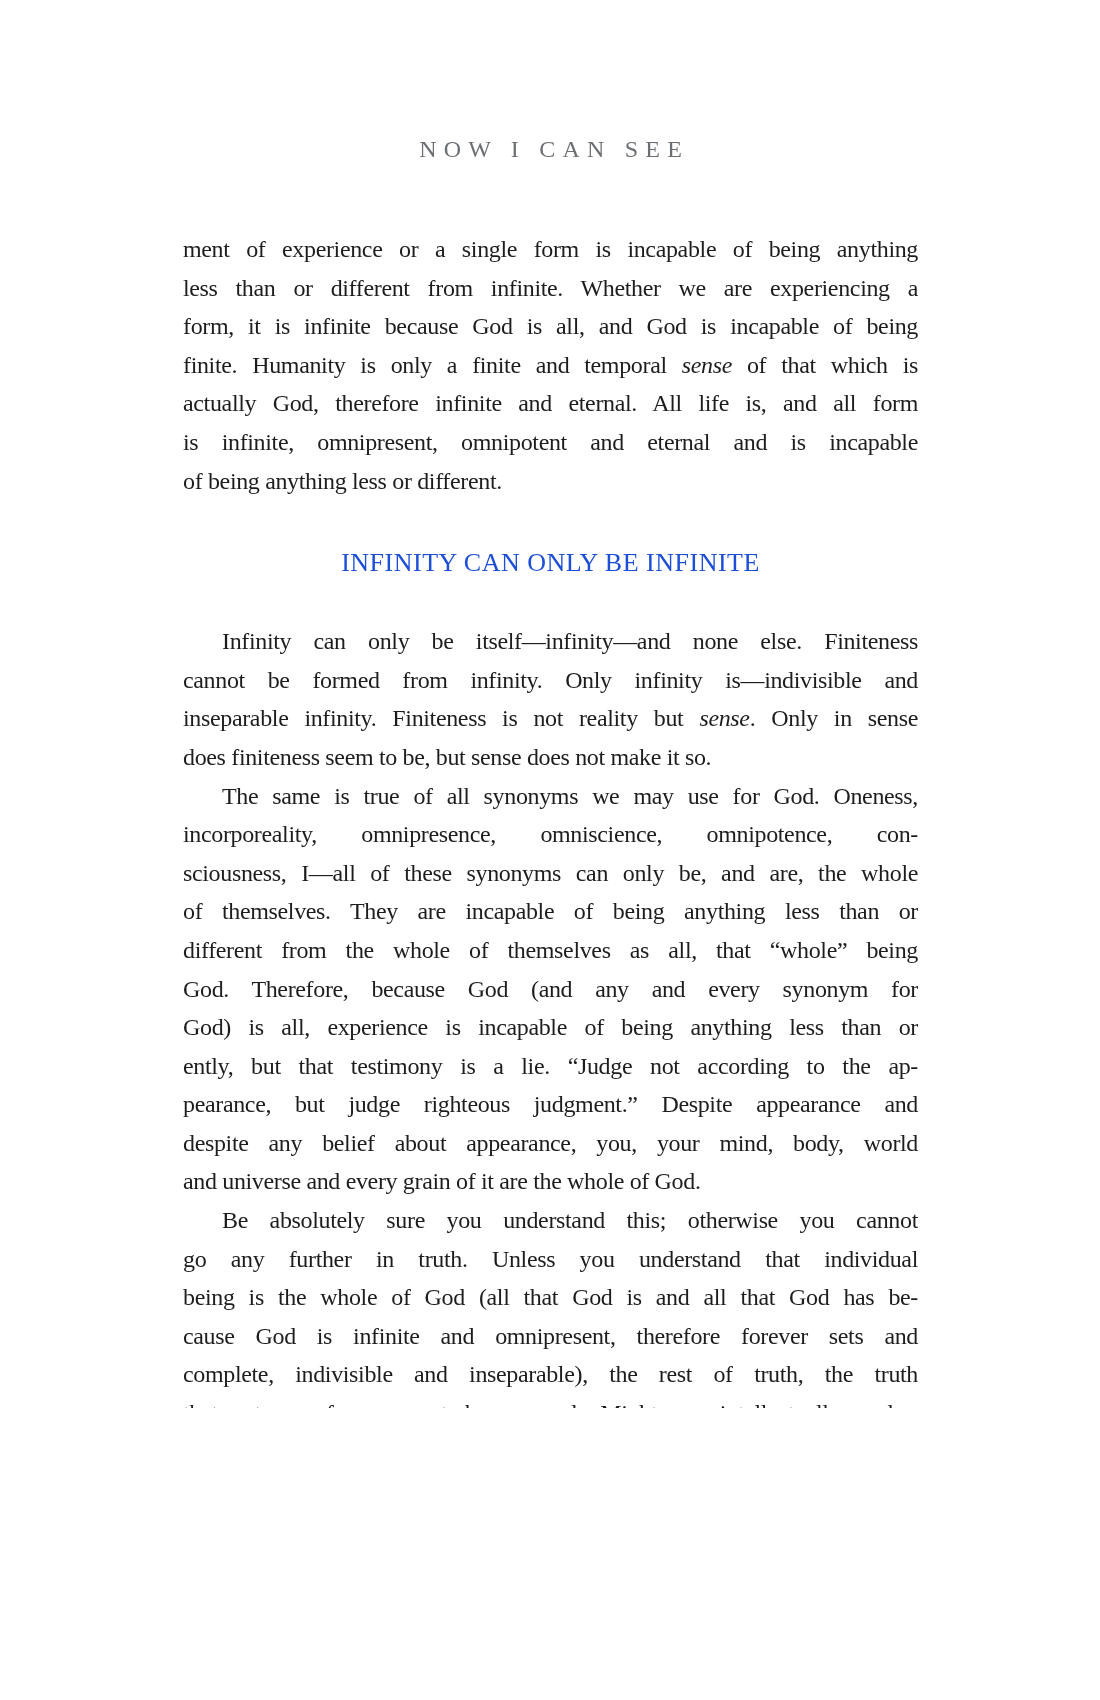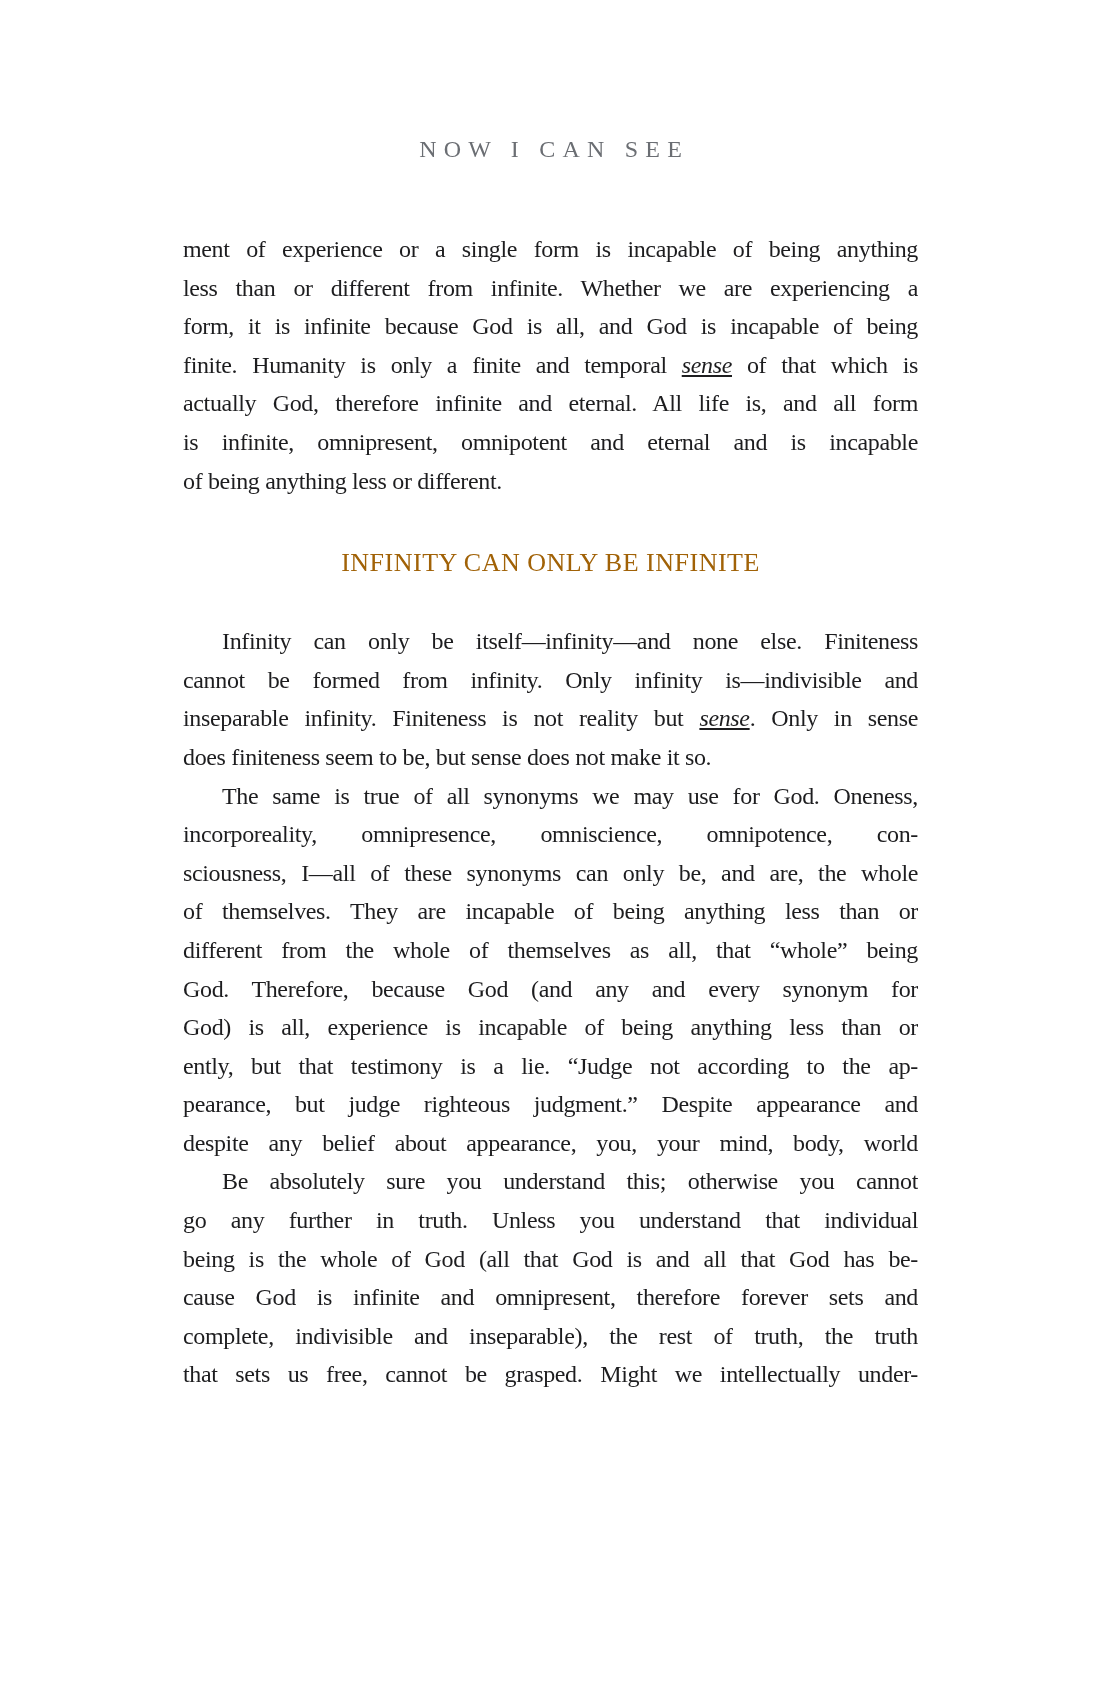--- a/index.html
+++ b/index.html
@@ -50,33 +50,33 @@
   }
   .para.indent .line:first-child {
     text-indent: 39px;
   }
   .section-heading {
     text-align: center;
     font-size: 26px;
     line-height: 34px;
     letter-spacing: 0.5px;
     margin: 46px 0 42px 0;
-    color: #a16207;
+    color: #1d4ed8;
     font-weight: 400;
   }
   .page-number {
     position: absolute;
     top: 1532px;
     left: 183px;
     width: 735px;
     text-align: center;
     font-size: 31px;
     color: #1d1d1f;
   }
-  i { font-style: italic; text-decoration: underline; }
+  i { font-style: italic; }
 </style>
 </head>
 <body>
 
 <div class="page">
   <header class="running-header">NOW I CAN SEE</header>
 
   <main class="body-block" id="body-block">
       <div class="para">
         <div class="line">ment of experience or a single form is incapable of being anything</div>
@@ -98,20 +98,21 @@
         <div class="line">The same is true of all synonyms we may use for God. Oneness,</div>
         <div class="line">incorporeality, omnipresence, omniscience, omnipotence, con-</div>
         <div class="line">sciousness, I—all of these synonyms can only be, and are, the whole</div>
         <div class="line">of themselves. They are incapable of being anything less than or</div>
         <div class="line">different from the whole of themselves as all, that “whole” being</div>
         <div class="line">God. Therefore, because God (and any and every synonym for</div>
         <div class="line">God) is all, experience is incapable of being anything less than or</div>
         <div class="line">ently, but that testimony is a lie. “Judge not according to the ap-</div>
         <div class="line">pearance, but judge righteous judgment.” Despite appearance and</div>
         <div class="line">despite any belief about appearance, you, your mind, body, world</div>
+        <div class="line short">and universe and every grain of it are the whole of God.</div>
       </div>
       <div class="para indent">
         <div class="line">Be absolutely sure you understand this; otherwise you cannot</div>
         <div class="line">go any further in truth. Unless you understand that individual</div>
         <div class="line">being is the whole of God (all that God is and all that God has be-</div>
         <div class="line">cause God is infinite and omnipresent, therefore forever sets and</div>
         <div class="line">complete, indivisible and inseparable), the rest of truth, the truth</div>
         <div class="line">that sets us free, cannot be grasped. Might we intellectually under-</div>
       </div>
     </main>

